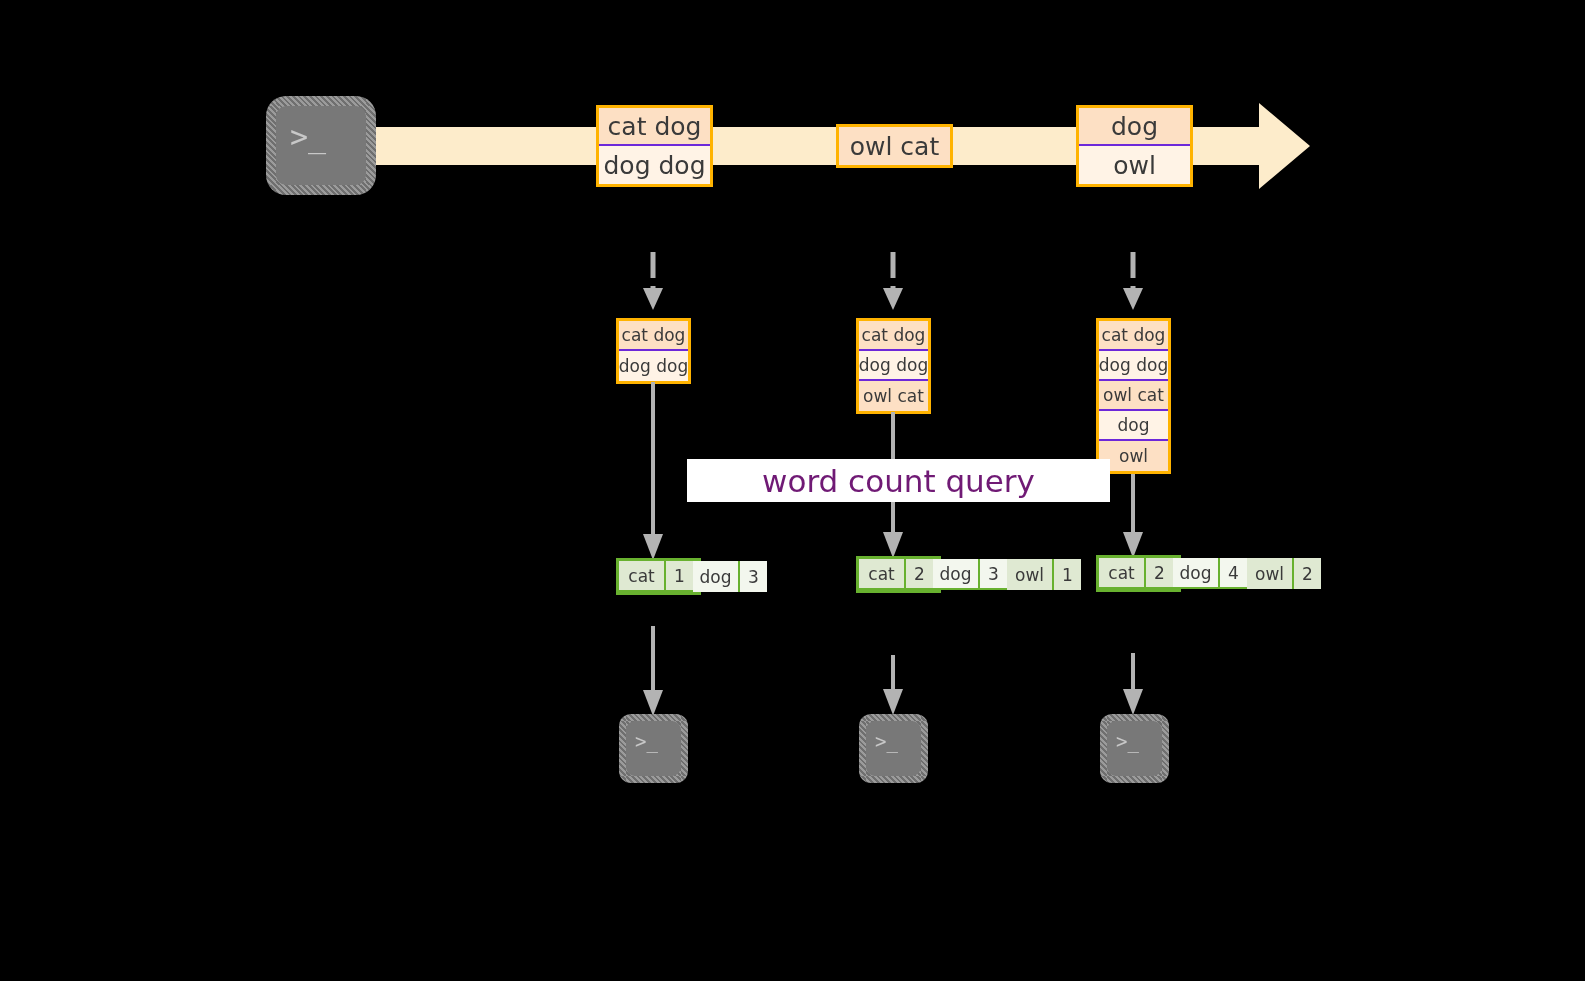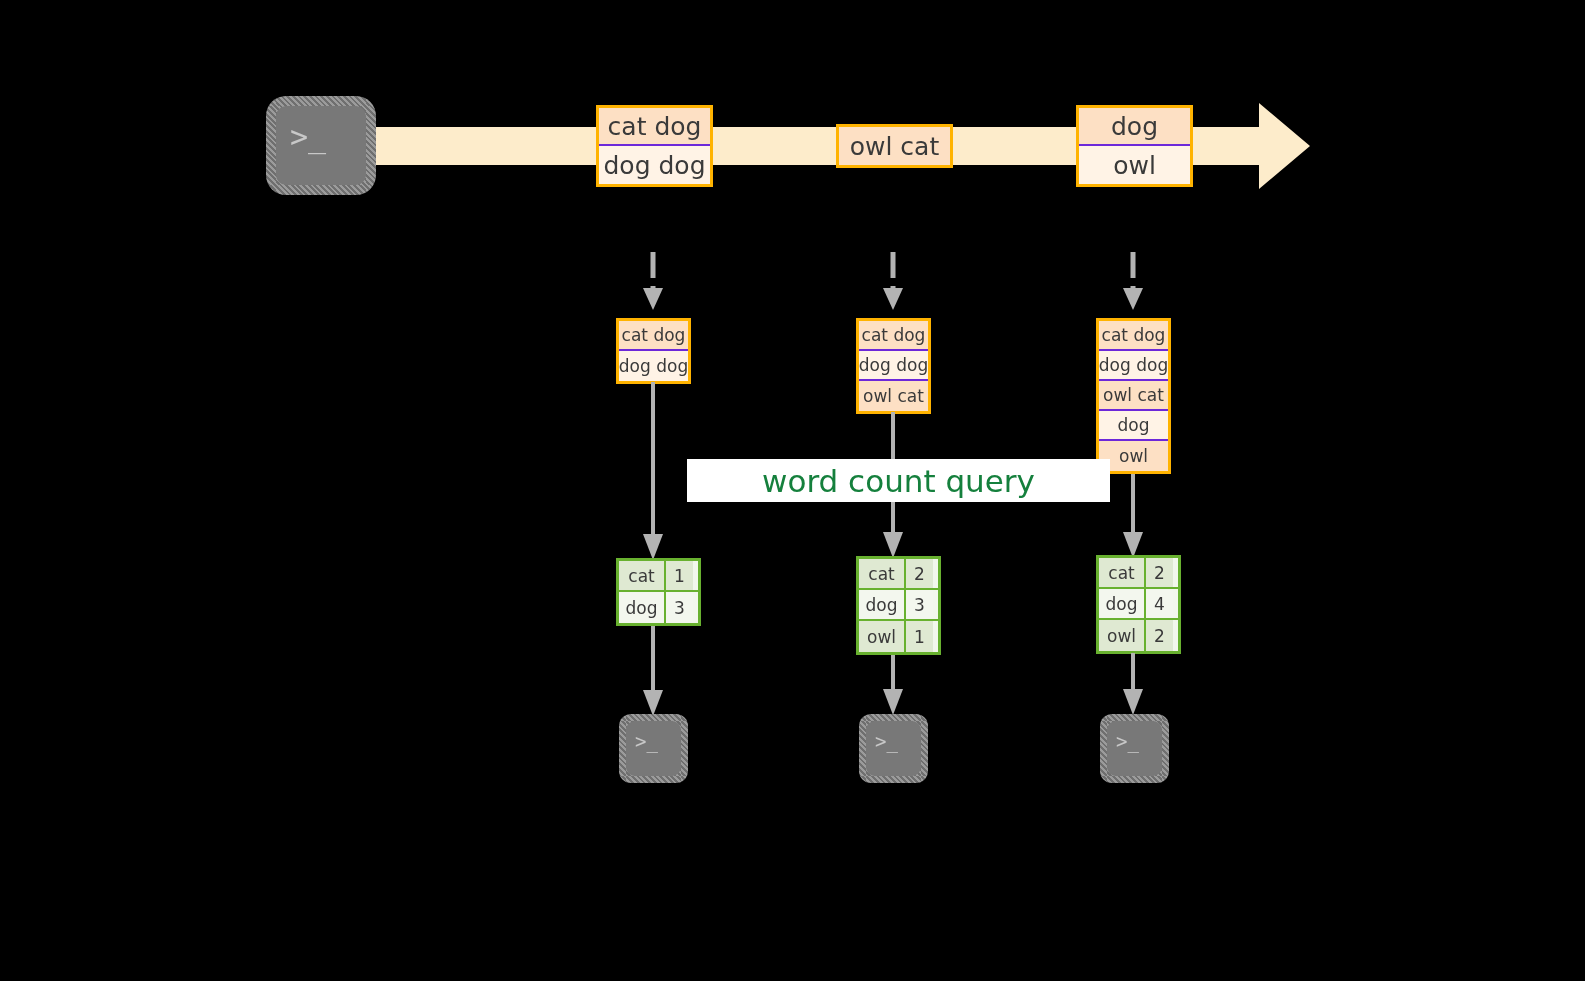--- a/index.html
+++ b/index.html
@@ -80,21 +80,20 @@
 
   .stack.lg .cell { height: 38px; font-size: 25px; }
   .stack.sm .cell { height: 30px; font-size: 17px; }
 
   
   .kvtable {
     position: absolute;
     box-sizing: border-box;
     border: 3px solid #68b12f;
     display: flex;
-    flex-direction: column;
     background: #f2f7ec;
   }
   .kvtable .row {
     display: flex;
     height: 31px;
     box-sizing: border-box;
     border-bottom: 2px solid #68b12f;
   }
   .kvtable .row:last-child { border-bottom: none; }
   .kvtable .row .k,
@@ -118,21 +117,21 @@
   
   .conn { position: absolute; pointer-events: none; }
 
   
   .banner {
     position: absolute;
     background: #ffffff;
     display: flex;
     align-items: center;
     justify-content: center;
-    color: #15803d;
+    color: #701a75;
     font-size: 31px;
     white-space: nowrap;
   }
 </style>
 </head>
 <body>
 
 <div id="stage">
 
   <svg class="stream-arrow" style="left:364px; top:98px; width:950px; height:96px;" viewBox="0 0 950 96">

